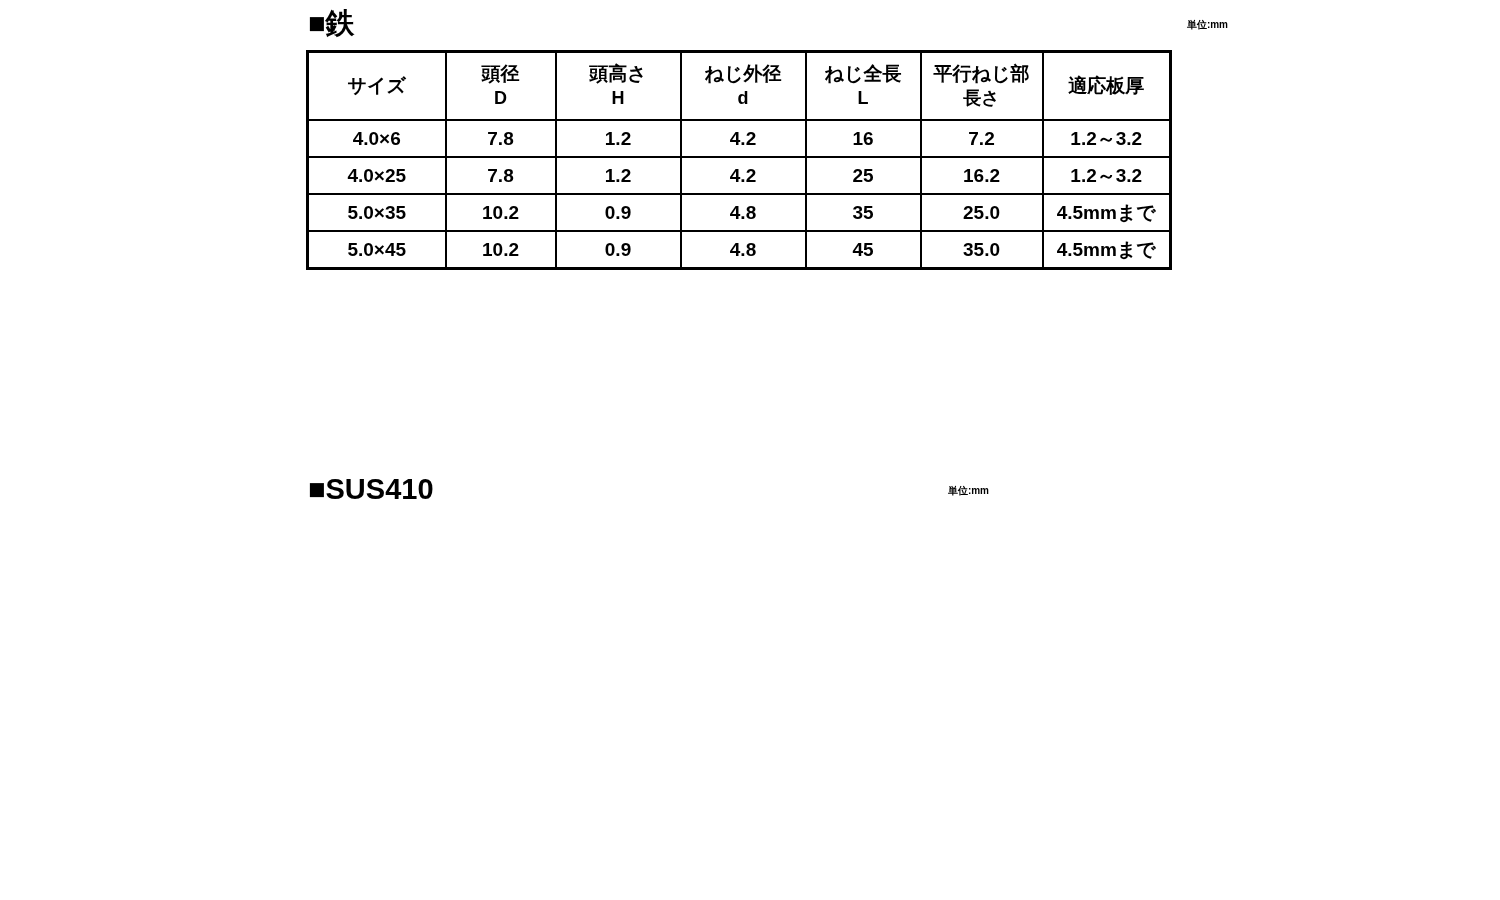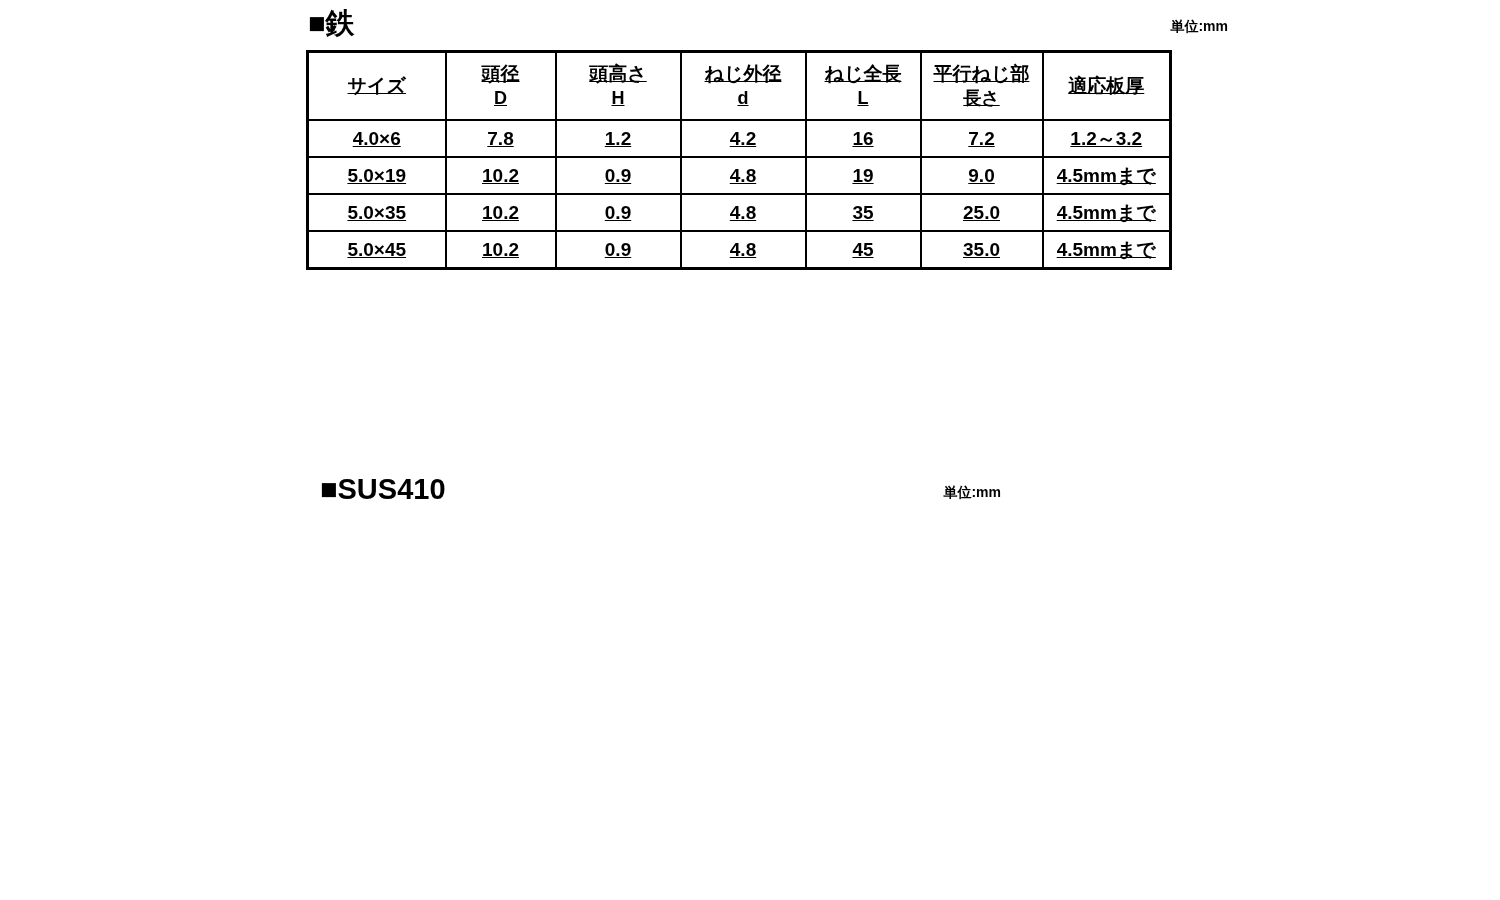--- a/index.html
+++ b/index.html
@@ -14,21 +14,21 @@
     color: #000000;
     position: relative;
     overflow: hidden;
   }
 
   .section {
     position: absolute;
   }
 
   #section-iron { left: 0; top: 0; width: 1500px; }
-  #section-sus  { left: 12px; top: 466px; width: 1261px; }
+  #section-sus  { left: 0; top: 466px; width: 1261px; }
 
   .section-head {
     position: relative;
     height: 40px;
   }
 
   .section-title {
     position: absolute;
     left: 308px;
     top: 6px;
@@ -36,32 +36,31 @@
     font-weight: bold;
     letter-spacing: 0px;
     line-height: 34px;
     white-space: nowrap;
   }
 
   .unit-label {
     position: absolute;
     right: 272px;
     top: 18px;
-    font-size: 14px;
+    font-size: 10px;
     font-weight: bold;
     white-space: nowrap;
   }
 
   table.spec {
     position: absolute;
     left: 306px;
     border-collapse: collapse;
     border: 3px solid #000;
     table-layout: fixed;
-    text-decoration: underline;
   }
 
   #table-iron { top: 50px; }
 
   table.spec col.c0 { width: 138px; }
   table.spec col.c1 { width: 110px; }
   table.spec col.c2 { width: 125px; }
   table.spec col.c3 { width: 125px; }
   table.spec col.c4 { width: 115px; }
   table.spec col.c5 { width: 122px; }
@@ -141,27 +140,27 @@
         <tr>
           <td>4.0×6</td>
           <td>7.8</td>
           <td>1.2</td>
           <td>4.2</td>
           <td>16</td>
           <td>7.2</td>
           <td>1.2～3.2</td>
         </tr>
         <tr>
-          <td>5.0×19</td>
-          <td>10.2</td>
-          <td>0.9</td>
-          <td>4.8</td>
-          <td>19</td>
-          <td>9.0</td>
-          <td>4.5mmまで</td>
+          <td>4.0×25</td>
+          <td>7.8</td>
+          <td>1.2</td>
+          <td>4.2</td>
+          <td>25</td>
+          <td>16.2</td>
+          <td>1.2～3.2</td>
         </tr>
         <tr>
           <td>5.0×35</td>
           <td>10.2</td>
           <td>0.9</td>
           <td>4.8</td>
           <td>35</td>
           <td>25.0</td>
           <td>4.5mmまで</td>
         </tr>

